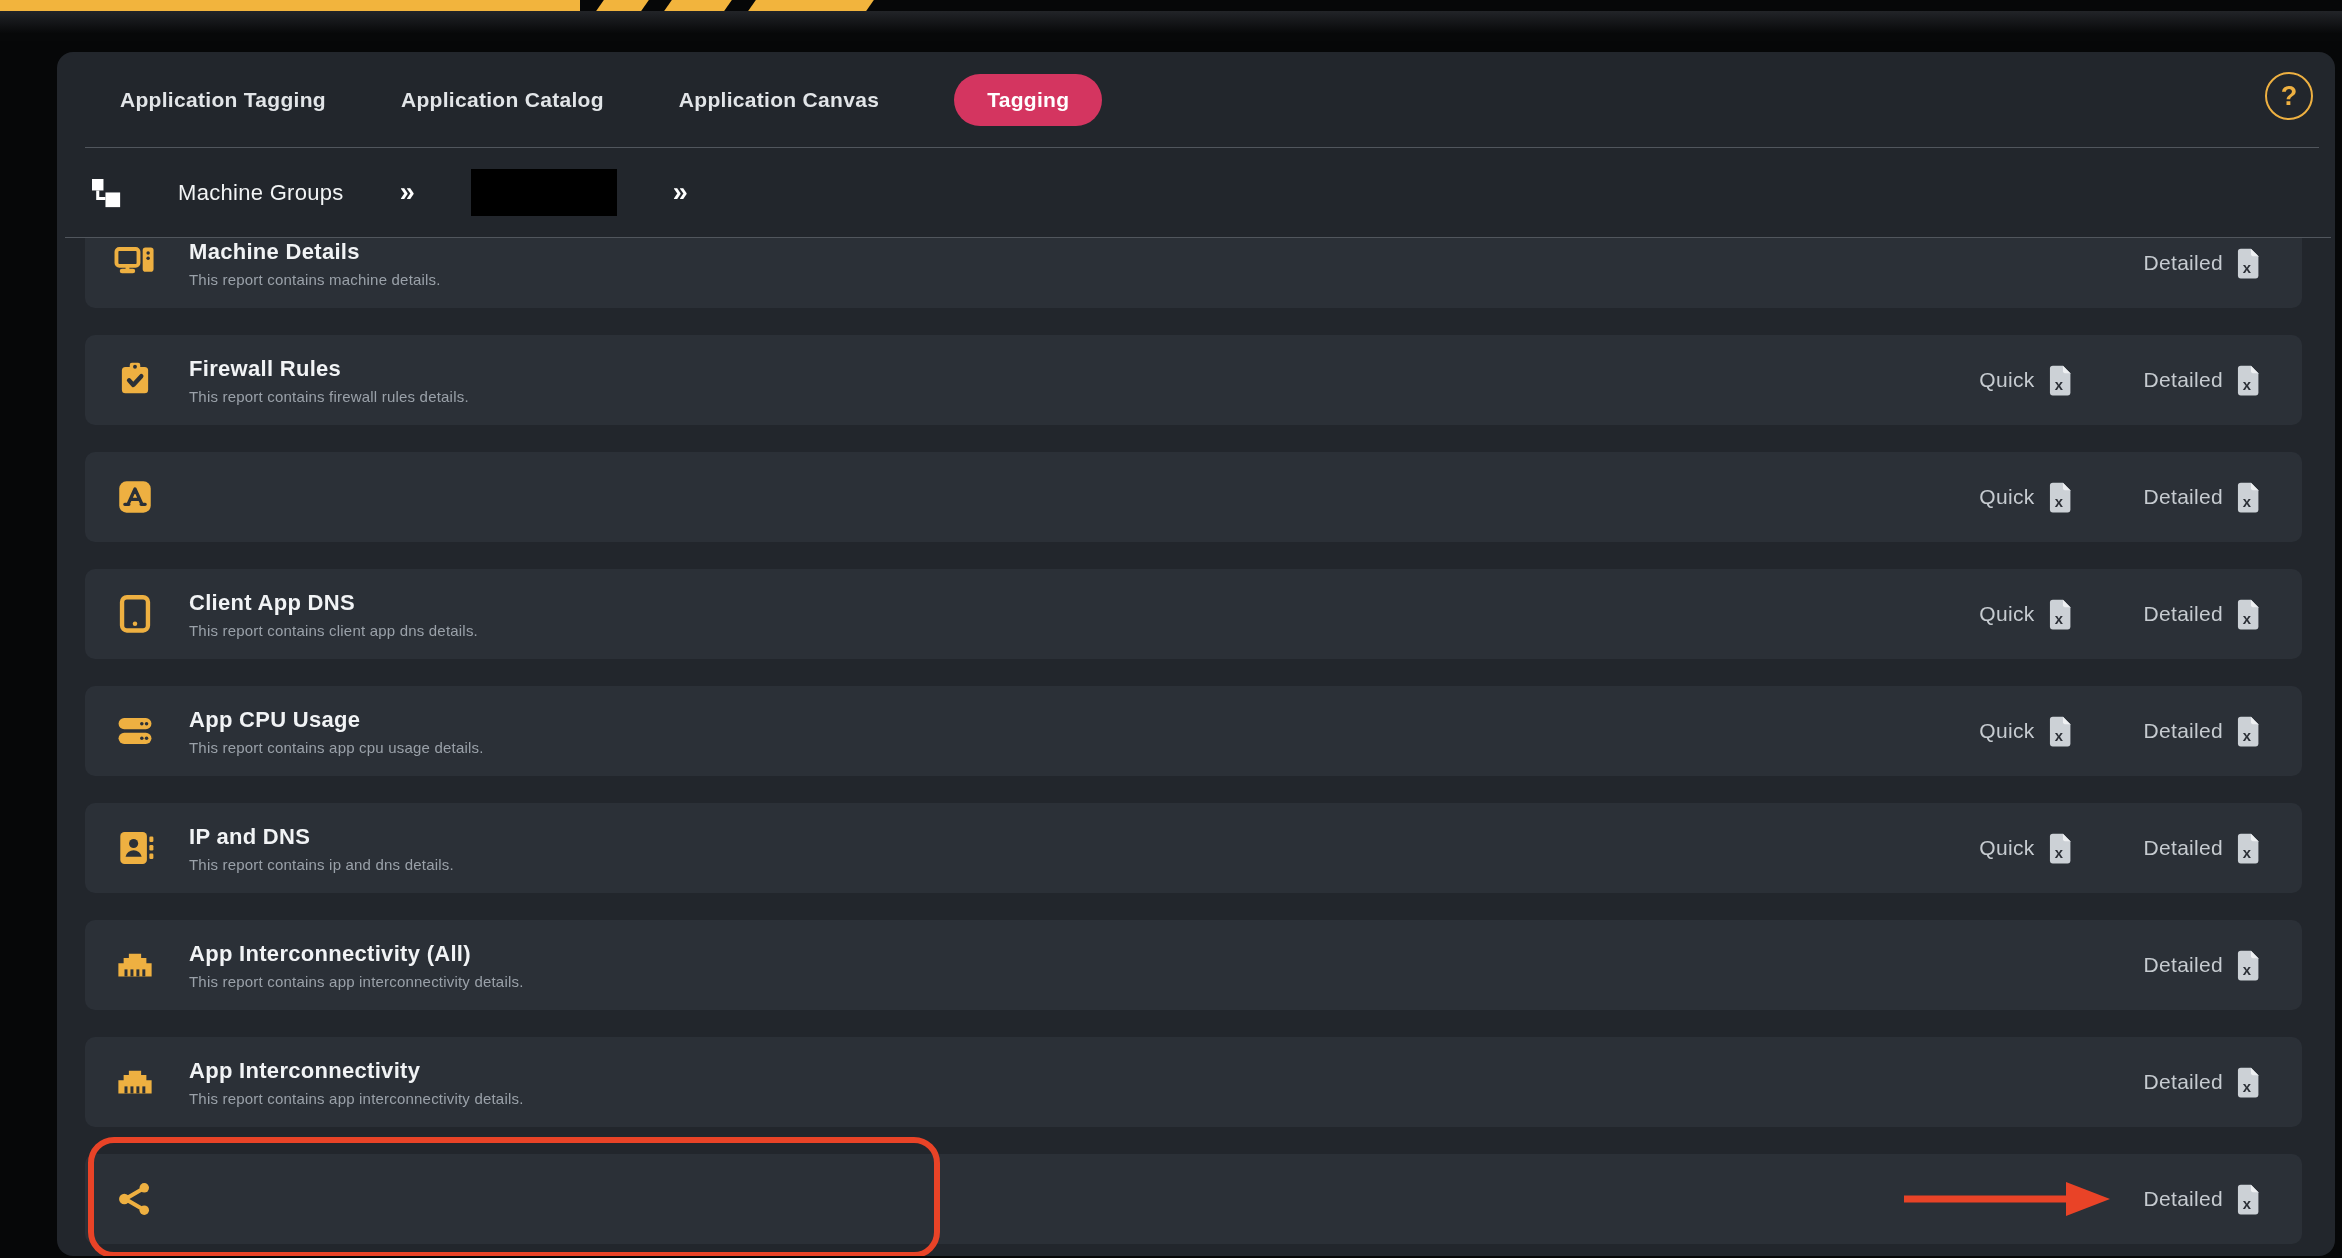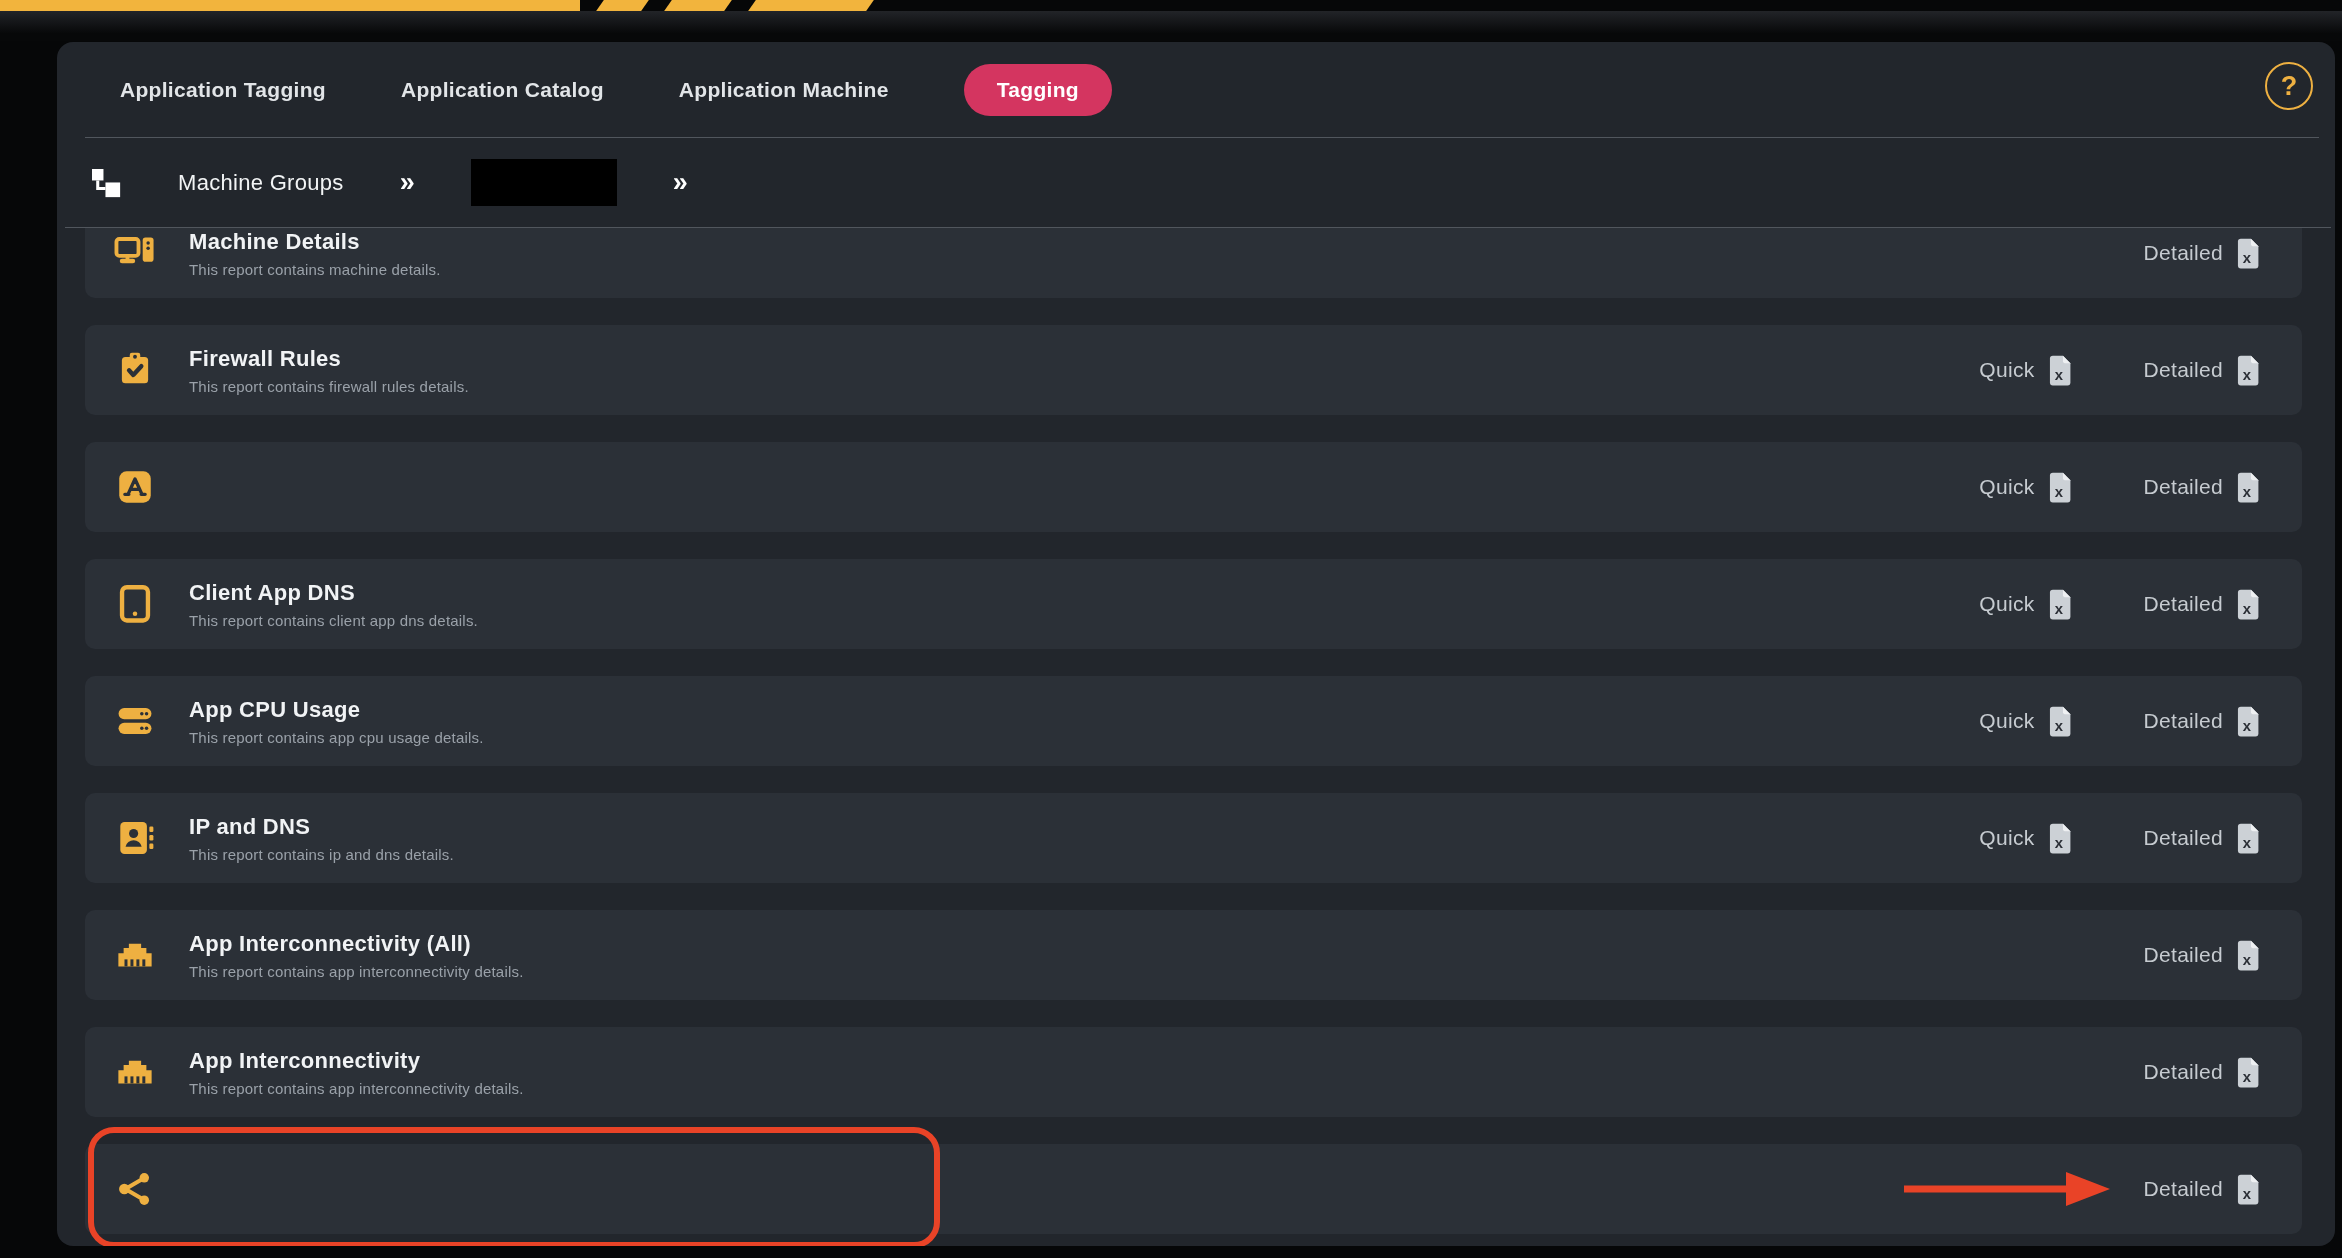--- a/index.html
+++ b/index.html
@@ -14,21 +14,21 @@
 
   
   .logo-bar{position:absolute; top:0; left:0; width:100%; height:11px;}
   .logo-solid{position:absolute; top:0; left:0; width:580px; height:11px; background:var(--amber-bright);}
   .logo-stripe{position:absolute; top:0; height:11px; background:var(--amber-bright); transform:skewX(-35deg);}
   .ls1{left:600px; width:45px;} .ls2{left:668px; width:60px;} .ls3{left:752px; width:118px;}
   .top-fade{position:absolute; top:11px; left:0; width:100%; height:30px;
     background:linear-gradient(#222428, #070809 75%);}
 
   
-  .panel{position:absolute; left:57px; top:42px; width:2278px; height:1204px;
+  .panel{position:absolute; left:57px; top:52px; width:2278px; height:1204px;
     background:var(--panel-bg); border-radius:16px; overflow:hidden;}
 
   .tabs{display:flex; align-items:center; gap:75px; height:95px; padding-left:63px;}
   .tab{font-size:21px; font-weight:600; color:var(--tab-text); letter-spacing:.3px; cursor:pointer; white-space:nowrap;}
   .tab.active{background:var(--active-tab-bg); color:var(--white); border-radius:28px; padding:14px 33px;}
 
   .help{position:absolute; top:20px; right:22px; width:48px; height:48px; border-radius:50%;
     background:transparent; border:2.5px solid var(--amber); color:var(--amber);
     font-size:27px; font-weight:700; font-family:"Liberation Sans", sans-serif;
     display:flex; align-items:center; justify-content:center; cursor:pointer;}
@@ -78,21 +78,21 @@
   <div class="logo-stripe ls2"></div>
   <div class="logo-stripe ls3"></div>
 </div>
 <div class="top-fade"></div>
 
 <div class="panel">
 
   <div class="tabs" id="tabs">
       <div class="tab">Application Tagging</div>
       <div class="tab">Application Catalog</div>
-      <div class="tab">Application Machine</div>
+      <div class="tab">Application Canvas</div>
       <div class="tab active">Tagging</div>
     </div>
 
   <button class="help">
     <span>?</span>
   </button>
 
   <div class="divider tabs-divider"></div>
 
   <div class="breadcrumb">

